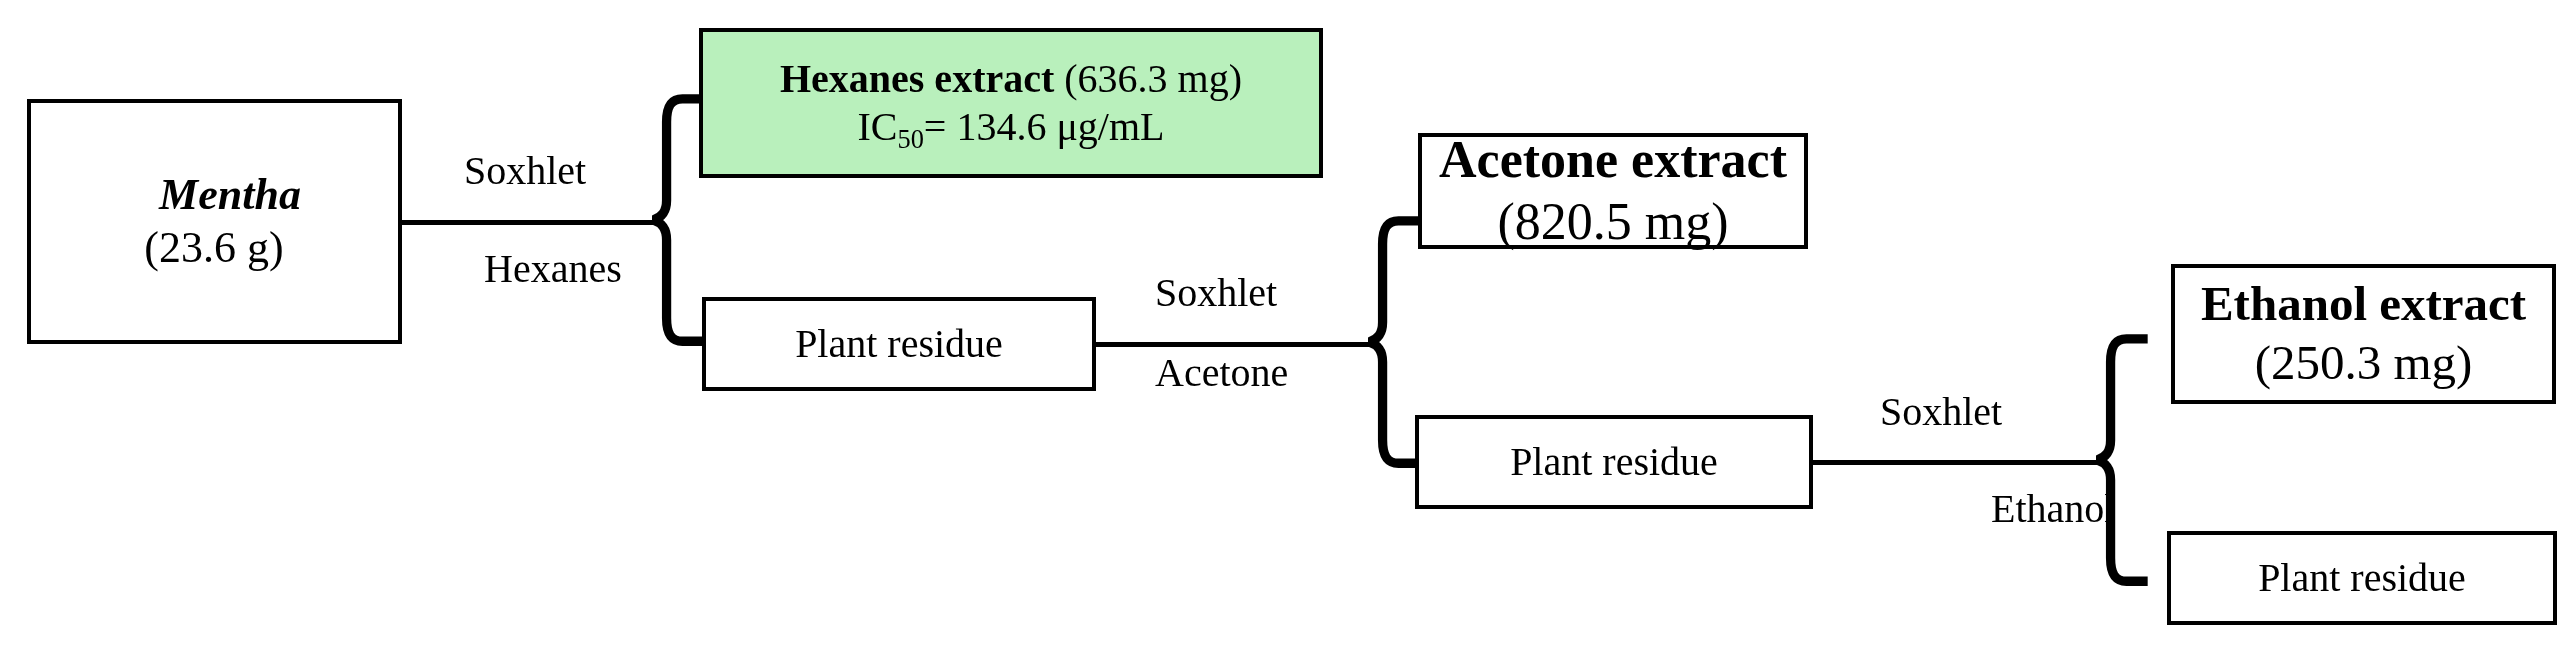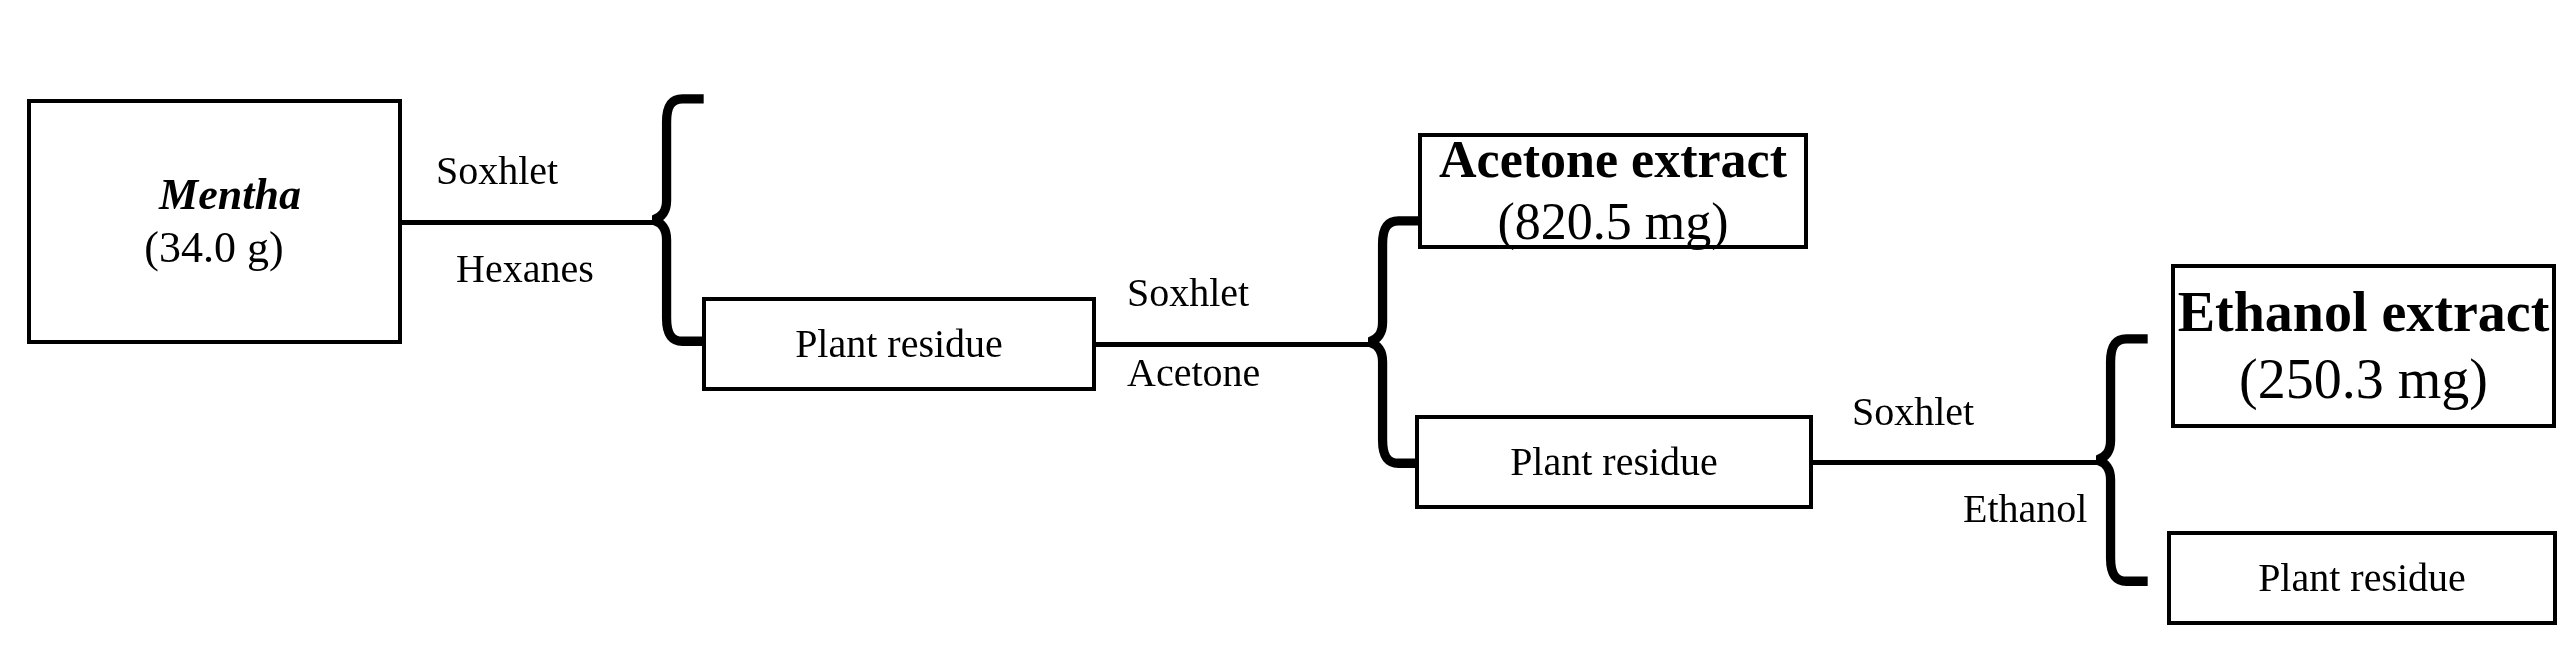--- a/index.html
+++ b/index.html
@@ -66,22 +66,22 @@
   }
   #node-acetone-extract {
     left: 1418px; top: 133px; width: 390px; height: 116px;
     font-size: 52px;
   }
   #node-residue-2 {
     left: 1415px; top: 415px; width: 398px; height: 94px;
     font-size: 40px;
   }
   #node-ethanol-extract {
-    left: 2171px; top: 264px; width: 385px; height: 164px;
-    font-size: 56px;
+    left: 2171px; top: 264px; width: 385px; height: 140px;
+    font-size: 49px;
   }
   #node-residue-3 {
     left: 2167px; top: 531px; width: 390px; height: 94px;
     font-size: 40px;
   }
 
   
   .connector {
     position: absolute;
   }
@@ -94,20 +94,21 @@
     position: absolute;
   }
   .brace svg { display: block; }
 
   .edge-label {
     position: absolute;
     white-space: nowrap;
     font-size: 40px;
     font-weight: normal;
     line-height: 1;
+    margin-left: 28px;
   }
 
   
   #stem-1      { left: 401px;  top: 220px; width: 259px; }
   #brace-1     { left: 652px;  top: 94px; }
   #label-1-top { left: 436px;  top: 151px; }
   #label-1-bot { left: 456px;  top: 249px; }
 
   
   #stem-2      { left: 1096px; top: 342px; width: 282px; }
@@ -123,34 +124,38 @@
 </style>
 </head>
 <body>
 
 <div id="diagram">
 
   <div class="node" id="node-source">
     <span class="line sci" style="display: block;">
         <span class="line">Mentha</span>
       </span>
-    <span class="line reg">(34.0 g)</span>
+    <span class="line reg">(23.6 g)</span>
   </div>
 
   <div class="connector">
     <div class="stem" id="stem-1"></div>
     <div class="brace" id="brace-1">
       <svg width="53" height="252" viewBox="0 0 80 380" aria-hidden="true">
         <path d="M 78 7 L 46 7 C 28 7 22 20 22 42 L 22 160 C 22 178 14 186 2 190 C 14 194 22 202 22 220 L 22 338 C 22 360 28 373 46 373 L 78 373" fill="none" stroke="#000000" stroke-width="14" stroke-linecap="butt" stroke-linejoin="round"></path>
       </svg>
     </div>
     <div class="edge-label" id="label-1-top">Soxhlet</div>
     <div class="edge-label" id="label-1-bot">Hexanes</div>
   </div>
 
+  <div class="node" id="node-hexanes-extract">
+    <span class="line"><span class="bold">Hexanes extract</span><span class="reg">&nbsp;</span><span class="reg">(636.3 mg)</span></span>
+    <span class="line reg"><span>IC</span><sub>50</sub><span>= 134.6 μg/mL</span></span>
+  </div>
 
   <div class="node" id="node-residue-1">
     <span class="line reg">Plant residue</span>
   </div>
 
   <div class="connector">
     <div class="stem" id="stem-2"></div>
     <div class="brace" id="brace-2">
       <svg width="53" height="252" viewBox="0 0 80 380" aria-hidden="true">
         <path d="M 78 7 L 46 7 C 28 7 22 20 22 42 L 22 160 C 22 178 14 186 2 190 C 14 194 22 202 22 220 L 22 338 C 22 360 28 373 46 373 L 78 373" fill="none" stroke="#000000" stroke-width="14" stroke-linecap="butt" stroke-linejoin="round"></path>

